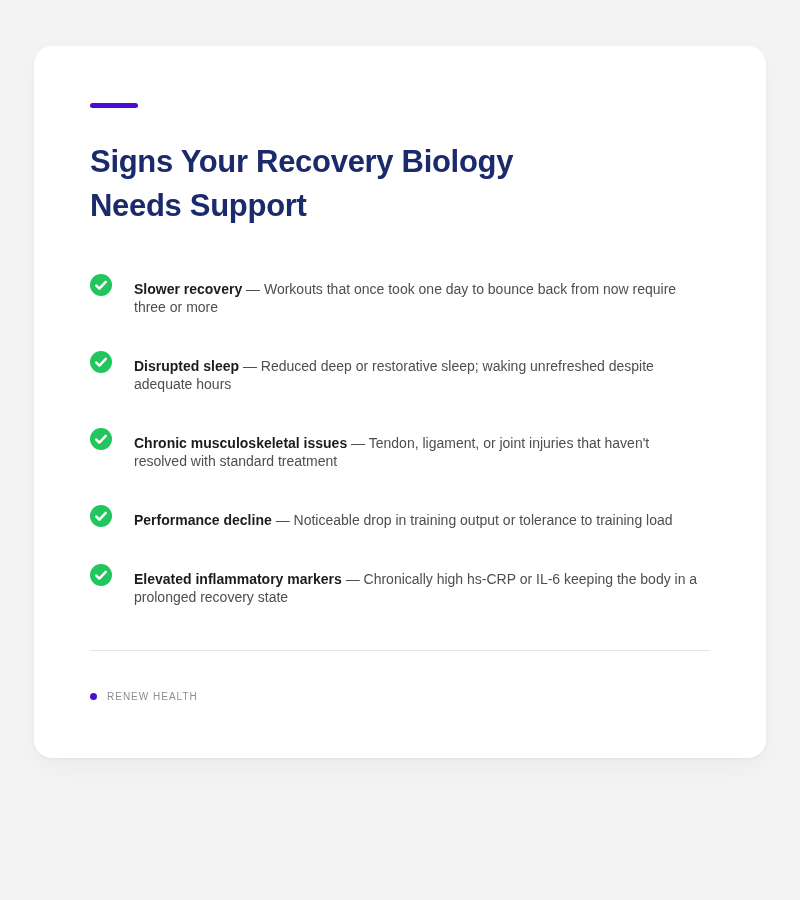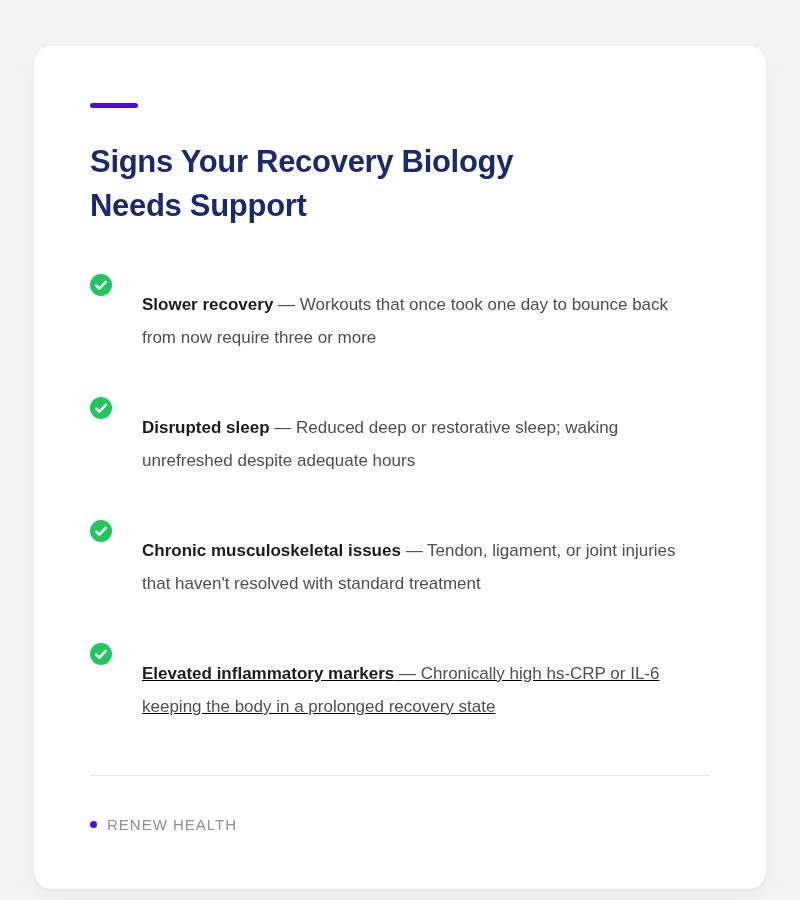--- a/index.html
+++ b/index.html
@@ -39,39 +39,39 @@
     margin: 0;
     padding: 0;
     list-style: none;
   }
   li.item {
     display: flex;
     align-items: flex-start;
     gap: 14px;
     margin-bottom: 25px;
   }
-  li.item:last-child { margin-bottom: 0; text-decoration: underline; }
+  li.item:last-child { margin-bottom: 0; }
   .check {
     flex: 0 0 22px;
     width: 22px;
     height: 22px;
     margin-top: 2px;
   }
   .check svg { display: block; width: 22px; height: 22px; }
   .check path {
     stroke: #FFFFFF;
     stroke-width: 2.7;
     fill: none;
     stroke-linecap: round;
     stroke-linejoin: round;
   }
   p.item-text {
-    margin: 16px;
-    font-size: 17px;
-    line-height: 33px;
+    margin: 8px;
+    font-size: 14px;
+    line-height: 18px;
     color: #4E4E50;
   }
   p.item-text strong {
     color: #1C1C1E;
     font-weight: 700;
   }
   hr.divider {
     border: none;
     border-top: 1px solid #E4E4E6;
     margin: 36px 0 0;
@@ -82,21 +82,21 @@
     align-items: center;
     gap: 10px;
   }
   .brand-dot {
     width: 7px;
     height: 7px;
     border-radius: 50%;
     background: #4B0DD6;
   }
   .brand-name {
-    font-size: 15px;
+    font-size: 10px;
     letter-spacing: 1px;
     color: #8E8E93;
     text-transform: uppercase;
   }
 </style>
 </head>
 <body>
 
 <div class="card">
 
@@ -129,20 +129,29 @@
     <li class="item">
       <span class="check">
         <svg viewBox="0 0 24 24" aria-hidden="true">
           <circle cx="12" cy="12" r="12" fill="#22C55E"></circle>
           <path d="M6.8 12.6l3.4 3.4 7-7.4"></path>
         </svg>
       </span>
       <p class="item-text"><strong>Chronic musculoskeletal issues</strong> <span>— Tendon, ligament, or joint injuries that haven't resolved with standard treatment</span></p>
     </li>
 
+    <li class="item">
+      <span class="check">
+        <svg viewBox="0 0 24 24" aria-hidden="true">
+          <circle cx="12" cy="12" r="12" fill="#22C55E"></circle>
+          <path d="M6.8 12.6l3.4 3.4 7-7.4"></path>
+        </svg>
+      </span>
+      <p class="item-text"><strong>Performance decline</strong> <span>— Noticeable drop in training output or tolerance to training load</span></p>
+    </li>
 
 
     <li class="item">
       <span class="check">
         <svg viewBox="0 0 24 24" aria-hidden="true">
           <circle cx="12" cy="12" r="12" fill="#22C55E"></circle>
           <path d="M6.8 12.6l3.4 3.4 7-7.4"></path>
         </svg>
       </span>
       <p class="item-text"><strong>Elevated inflammatory markers</strong> <span>— Chronically high hs-CRP or IL-6 keeping the body in a prolonged recovery state</span></p>

